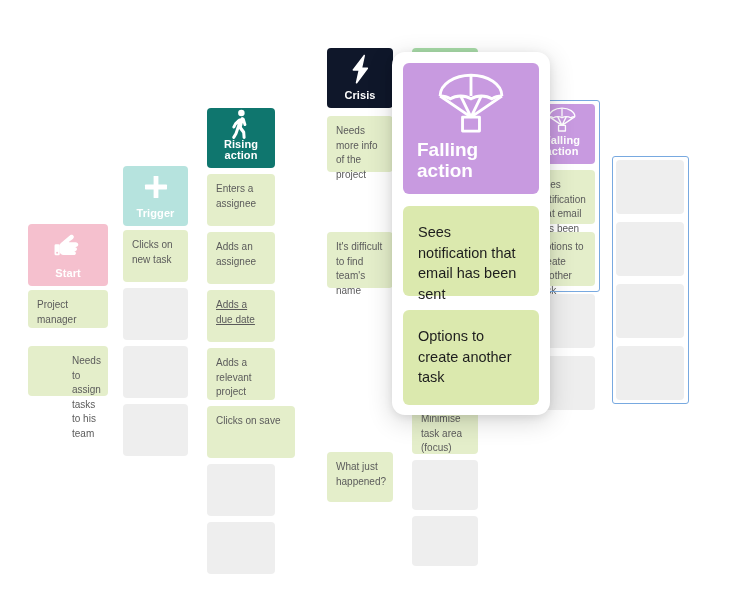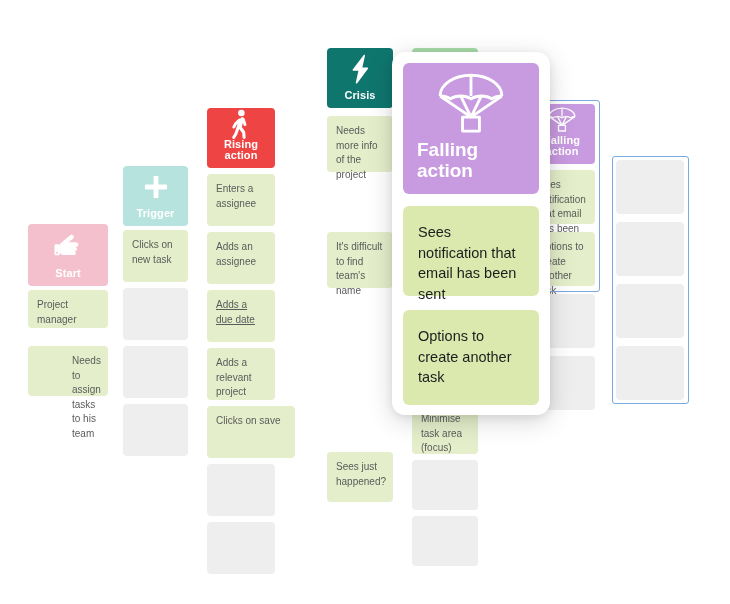--- a/index.html
+++ b/index.html
@@ -150,52 +150,52 @@
       </span>
       <span class="hdr-label">Trigger</span>
     </div>
     <div class="card green" style="left:0; top:64px; width:65px; height:52px;">Clicks on new task</div>
     <div class="card empty" style="left:0; top:122px; width:65px; height:52px;"></div>
     <div class="card empty" style="left:0; top:180px; width:65px; height:52px;"></div>
     <div class="card empty" style="left:0; top:238px; width:65px; height:52px;"></div>
   </div>
 
   <div class="column" style="left:207px; top:108px; width:68px;">
-    <div class="col-header" style="height:60px; background:#ef4444;">
+    <div class="col-header" style="height:60px; background:#0f766e;">
       <span class="hdr-icon">
         <svg width="22" height="30" viewBox="0 0 22 32" aria-hidden="true">
           <g fill="#ffffff">
             <circle cx="11.4" cy="4.2" r="3.5"></circle>
             <path d="M11.9 8.6c1.6 0 2.8 1 3.2 2.4l1.6 5.3c.2.8-.2 1.6-1 1.9-.8.2-1.6-.2-1.9-1l-.8-2.6-1.1 4.7 3.1 4.2c.3.4.5.9.5 1.4l.4 5.3c.1.9-.6 1.7-1.5 1.7-.9.1-1.7-.6-1.7-1.5l-.4-4.7-3.3-4.4-1.9 5.6-2.5 4.2c-.5.8-1.5 1-2.2.5-.8-.5-1-1.5-.5-2.2l2.3-3.9 3.2-9.6-1.2 1.2-1.5 2.9c-.4.8-1.3 1.1-2.1.7-.8-.4-1.1-1.3-.7-2.1l1.8-3.5c.2-.3.4-.6.6-.8l3-2.9c.8-.8 1.9-1.3 3-1.3z"></path>
           </g>
         </svg>
       </span>
       <span class="hdr-label">Rising action</span>
     </div>
     <div class="card green" style="left:0; top:66px; width:68px; height:52px;">Enters a assignee</div>
     <div class="card green" style="left:0; top:124px; width:68px; height:52px;">Adds an assignee</div>
     <div class="card green" style="left:0; top:182px; width:68px; height:52px;text-decoration:underline;">Adds a due date</div>
     <div class="card green" style="left:0; top:240px; width:68px; height:52px;">Adds a relevant project</div>
     <div class="card green" style="left:0; top:298px; width:88px; height:52px;">Clicks on save</div>
     <div class="card empty" style="left:0; top:356px; width:68px; height:52px;"></div>
     <div class="card empty" style="left:0; top:414px; width:68px; height:52px;"></div>
   </div>
 
   <div class="column" style="left:327px; top:48px; width:66px;">
-    <div class="col-header" style="height:60px; background:#0f766e;">
+    <div class="col-header" style="height:60px; background:#0f172a;">
       <span class="hdr-icon">
         <svg width="24" height="30" viewBox="0 0 24 32" aria-hidden="true">
           <path fill="#ffffff" d="M15.8 1.2 4.2 16.6c-.4.5 0 1.3.7 1.3h5.4L7.5 30.4c-.2.9 1 1.4 1.5.7l11.5-15.4c.4-.5 0-1.3-.7-1.3h-5.3l2.8-12.5c.2-.9-1-1.4-1.5-.7z"></path>
         </svg>
       </span>
       <span class="hdr-label">Crisis</span>
     </div>
     <div class="card green" style="left:0; top:68px; width:66px; height:56px;">Needs more info of the project</div>
     <div class="card green" style="left:0; top:184px; width:66px; height:56px;">It's difficult to find team's name</div>
-    <div class="card green" style="left:0; top:404px; width:66px; height:50px;">Sees just happened?</div>
+    <div class="card green" style="left:0; top:404px; width:66px; height:50px;">What just happened?</div>
   </div>
 
   <div class="column" style="left:412px; top:48px; width:66px;">
     <div class="col-header" style="height:60px; background:#a8dba8;">
       <span class="hdr-icon"></span>
       <span class="hdr-label"></span>
     </div>
     <div class="card green" style="left:0; top:356px; width:66px; height:50px;">Minimise task area (focus)</div>
     <div class="card empty" style="left:0; top:412px; width:66px; height:50px;"></div>
     <div class="card empty" style="left:0; top:468px; width:66px; height:50px;"></div>

